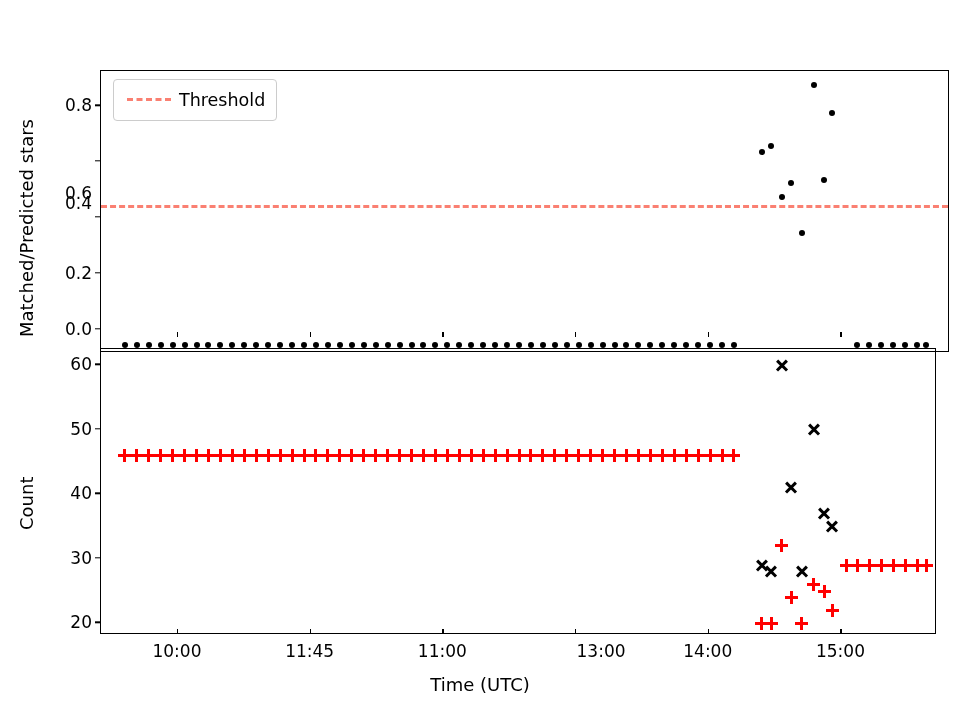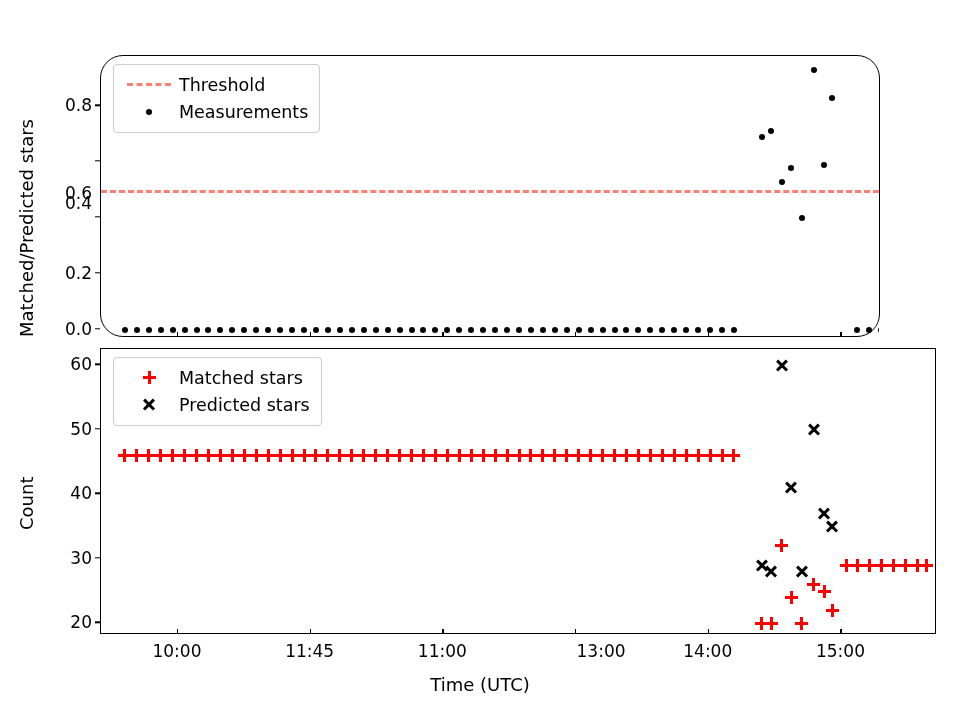--- a/index.html
+++ b/index.html
@@ -31,24 +31,23 @@
     letter-spacing: 0px;
   }
   .axes {
     position: absolute;
     box-sizing: border-box;
     border: 1.4px solid #000000;
     background: transparent;
   }
   #axes-top {
     left: 100px;
-    top: 55px;
-    width: 780px;
+    top: 70px;
+    width: 849px;
     height: 282px;
-    border-radius: 23px;
   }
   #axes-bottom {
     left: 100px;
     top: 348px;
     width: 836px;
     height: 286px;
   }
   .plot-inner {
     position: absolute;
     left: 0;
@@ -286,26 +285,20 @@
         <div class="pt-dot" style="left: 816.095px; top: 273.624px;"></div>
         <div class="pt-dot" style="left: 825.384px; top: 273.624px;"></div>
       </div>
     <div class="legend" id="legend-top">
       <div class="legend-row">
         <span class="legend-glyph">
             <span class="dash-sample"></span>
           </span>
         <span class="legend-text">Threshold</span>
       </div>
-      <div class="legend-row">
-        <span class="legend-glyph">
-            <span class="dot-sample"></span>
-          </span>
-        <span class="legend-text">Measurements</span>
-      </div>
     </div>
   </div>
 
   <div class="ytick-col" id="ytick-col-bottom">
       <div class="ytick-label" style="top: 274.379px;">20</div>
       <div class="ytick-label" style="top: 209.819px;">30</div>
       <div class="ytick-label" style="top: 145.26px;">40</div>
       <div class="ytick-label" style="top: 80.6998px;">50</div>
       <div class="ytick-label" style="top: 16.14px; margin-left: 45px;">60</div>
     </div>
@@ -611,40 +604,20 @@
         </div>
         <div class="marker mk-x" style="left: 723.206px; top: 164.628px;">
           <span class="bar bar-a"></span>
           <span class="bar bar-b"></span>
         </div>
         <div class="marker mk-x" style="left: 731.168px; top: 177.54px;">
           <span class="bar bar-a"></span>
           <span class="bar bar-b"></span>
         </div>
       </div>
-    <div class="legend" id="legend-bottom">
-      <div class="legend-row">
-        <span class="legend-glyph">
-          <span class="marker mk-plus" style="position:relative;">
-              <span class="bar bar-h"></span>
-              <span class="bar bar-v"></span>
-            </span>
-        </span>
-        <span class="legend-text">Matched stars</span>
-      </div>
-      <div class="legend-row">
-        <span class="legend-glyph">
-          <span class="marker mk-x" style="position:relative;">
-              <span class="bar bar-a"></span>
-              <span class="bar bar-b"></span>
-            </span>
-        </span>
-        <span class="legend-text">Predicted stars</span>
-      </div>
-    </div>
   </div>
 
   <div id="xticks-layer"></div>
   <div id="xlabel">Time (UTC)</div>
 
 <div class="ytick-mark" style="position: absolute; left: 95px; top: 328.624px;"></div>
     <div class="ytick-mark" style="position: absolute; left: 95px; top: 272.782px;"></div>
     <div class="ytick-mark" style="position: absolute; left: 95px; top: 216.941px;"></div>
     <div class="ytick-mark" style="position: absolute; left: 95px; top: 161.099px;"></div>
     <div class="ytick-mark" style="position: absolute; left: 95px; top: 105.257px;"></div>

